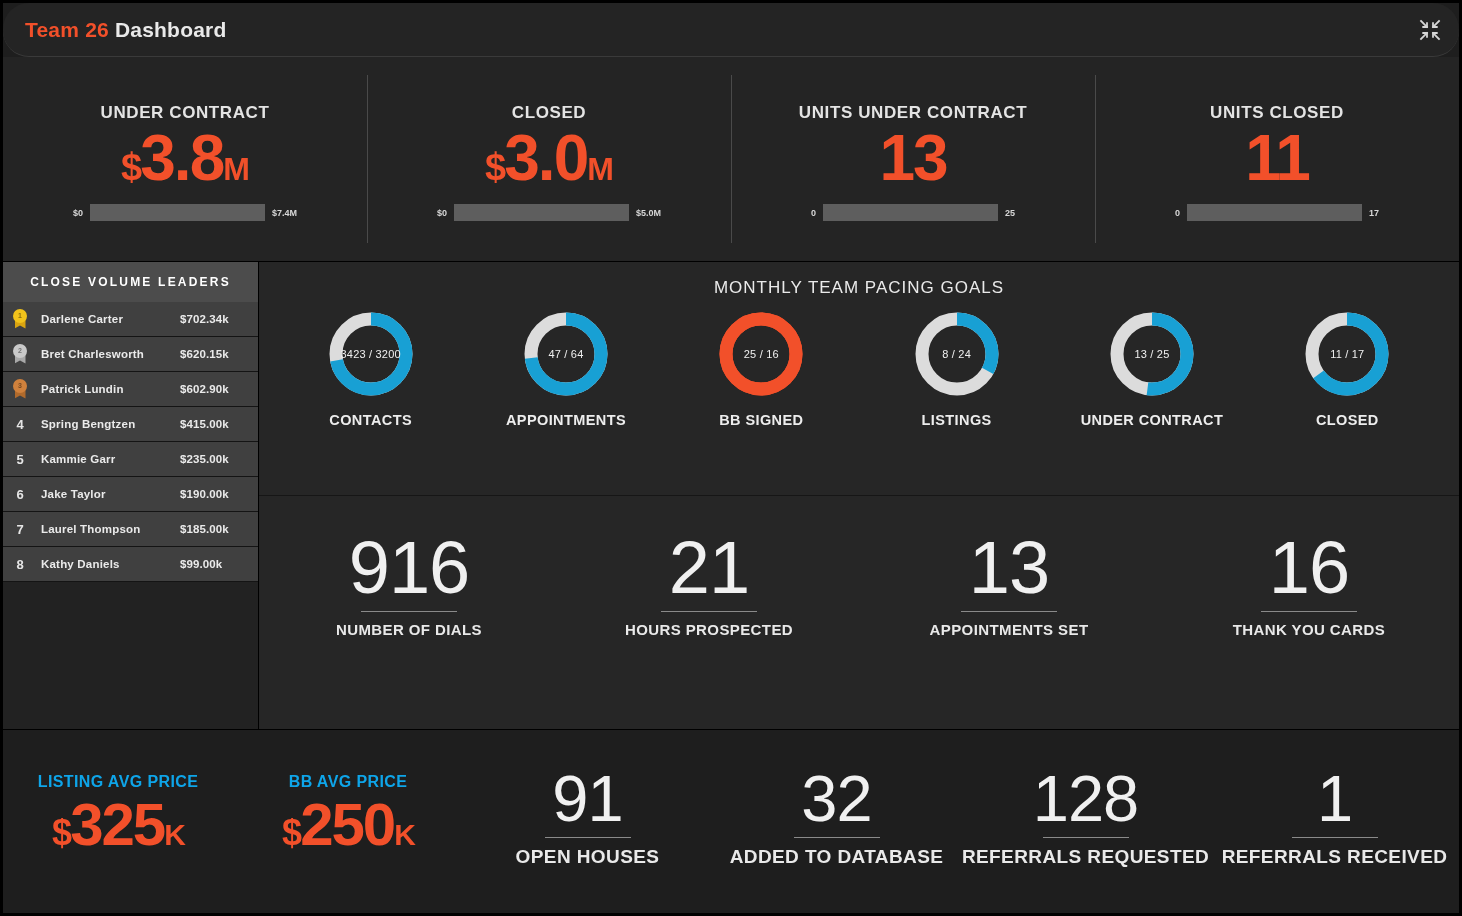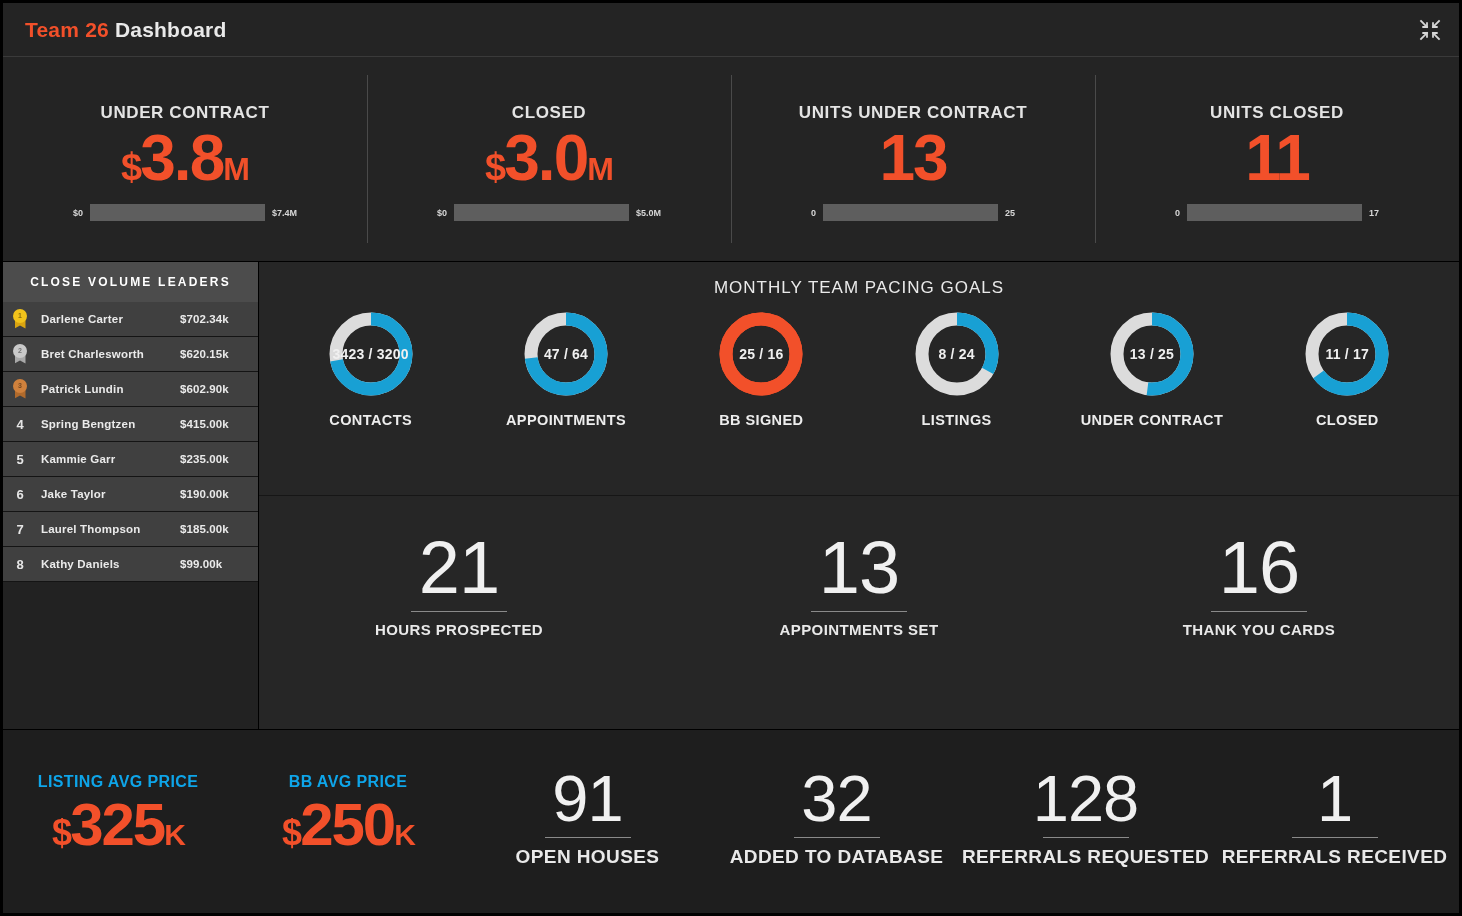--- a/index.html
+++ b/index.html
@@ -17,20 +17,21 @@
   }
 
   
   .titlebar {
     height:54px; flex:0 0 54px;
     background:#242424;
     border-bottom:1px solid #3a3a3a;
     display:flex; align-items:center;
     padding:0 22px;
     position:relative;
+    border-radius:26px;
   }
   .title-text {
     font-size:21px; font-weight:700;
     color:#e9e9e9; letter-spacing:.2px;
   }
   .title-team { color:#f2502a; }
   .collapse-btn {
     position:absolute; right:14px; top:50%;
     transform:translateY(-50%);
     width:30px; height:30px;
@@ -170,21 +171,21 @@
   }
   .donut-cell {
     display:flex; flex-direction:column; align-items:center;
     width:150px;
   }
   .donut { position:relative; width:92px; height:92px; }
   .donut svg { display:block; transform:rotate(-90deg); }
   .donut-center {
     position:absolute; inset:0;
     display:flex; align-items:center; justify-content:center;
-    font-size:14px; font-weight:700; color:#f0f0f0;
+    font-size:11px; font-weight:400; color:#f0f0f0;
     letter-spacing:.2px;
   }
   .donut-label {
     margin-top:12px;
     font-size:14.5px; font-weight:700;
     letter-spacing:.4px; color:#ededed;
     text-transform:uppercase; text-align:center;
   }
 
   
@@ -450,20 +451,25 @@
                 </svg>
                 <div class="donut-center">11 / 17</div>
               </div>
               <div class="donut-label">CLOSED</div>
             </div>
           </div>
       </div>
 
       <div class="bigstats" id="bigstats">
           <div class="stat">
+            <div class="stat-num">916</div>
+            <div class="stat-rule"></div>
+            <div class="stat-label">NUMBER OF DIALS</div>
+          </div>
+          <div class="stat">
             <div class="stat-num">21</div>
             <div class="stat-rule"></div>
             <div class="stat-label">HOURS PROSPECTED</div>
           </div>
           <div class="stat">
             <div class="stat-num">13</div>
             <div class="stat-rule"></div>
             <div class="stat-label">APPOINTMENTS SET</div>
           </div>
           <div class="stat">

